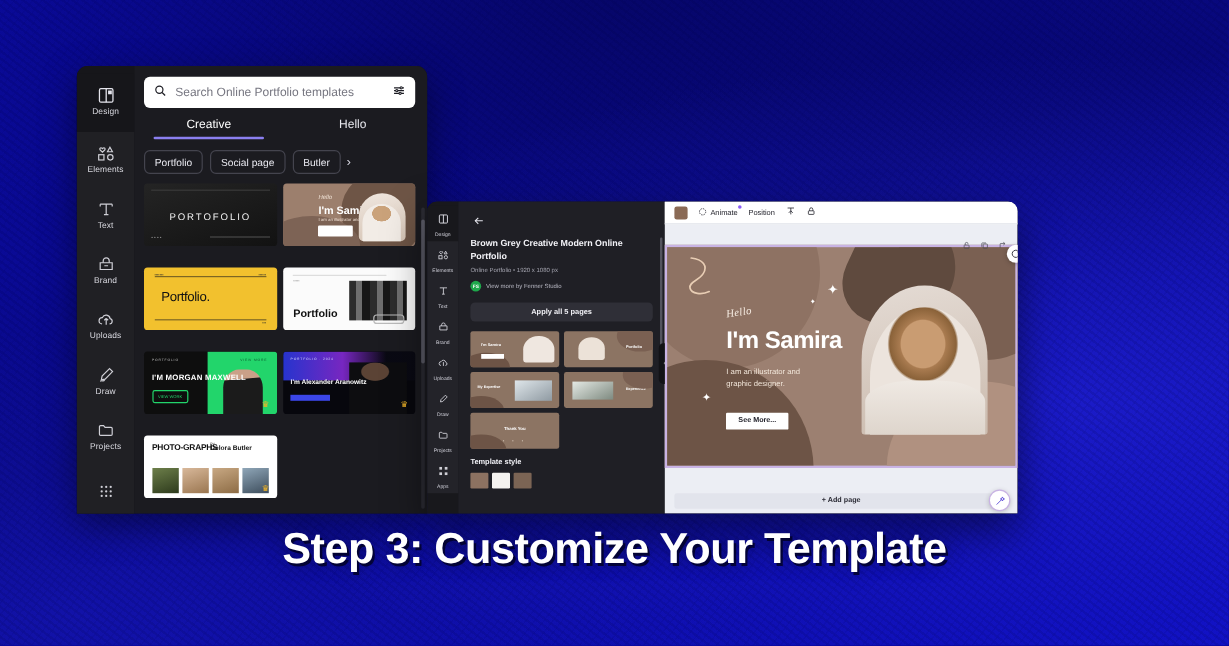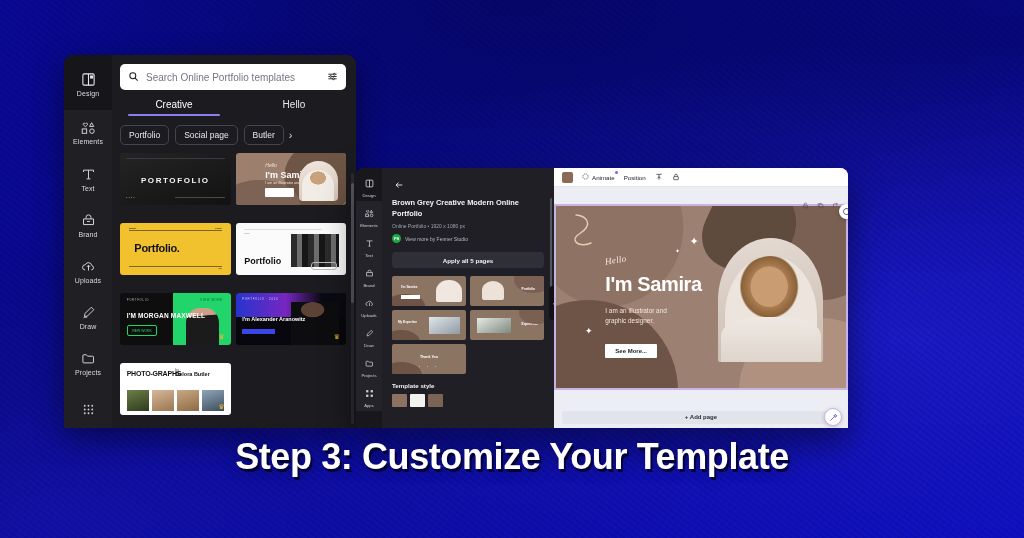--- a/index.html
+++ b/index.html
@@ -54,21 +54,21 @@
   .thumb{height:52px;border-radius:3px;overflow:hidden;position:relative;cursor:pointer;
     background:#222;}
   .scrolltrack{position:absolute;right:2px;top:118px;bottom:4px;width:3px;
     background:#2c2c34;border-radius:2px;}
   .scrollthumb{position:absolute;right:2px;top:128px;width:3px;height:120px;
     background:#5c5c68;border-radius:2px;}
 
   
   .t-dark{background:linear-gradient(160deg,#242424,#121212);}
   .t-dark .cap{position:absolute;left:0;right:0;top:44%;text-align:center;color:#f3f3f3;
-    font-size:8px;font-weight:700;letter-spacing:1.6px;}
+    font-size:8px;font-weight:400;letter-spacing:1.6px;}
   .t-dark .topline{position:absolute;left:6px;right:6px;top:5px;height:1px;background:#3a3a3a;}
   .t-dark .dots{position:absolute;left:6px;bottom:5px;font-size:4px;color:#888;letter-spacing:1px;}
   .t-dark .botline{position:absolute;right:6px;bottom:7px;width:45%;height:1px;background:#4a4a4a;}
 
   .t-samira{background:#9c7f6d;}
   .t-samira .blobA{position:absolute;right:-6%;top:-18%;width:62%;height:130%;
     background:#6e5546;border-radius:50% 40% 45% 55%;transform:rotate(14deg);}
   .t-samira .blobB{position:absolute;left:-14%;bottom:-44%;width:72%;height:92%;
     background:#7d6355;border-radius:50%;}
   .t-samira .hi{position:absolute;left:27%;top:18%;color:#f0e2d6;font-size:5px;font-style:italic;}
@@ -76,21 +76,21 @@
   .t-samira .sub{position:absolute;left:27%;top:53%;color:#efe0d4;font-size:3.6px;line-height:1.5;}
   .t-samira .btn{position:absolute;left:27%;bottom:16%;background:#fff;width:26%;height:9px;
     border-radius:1px;}
   .t-samira .arch{position:absolute;right:7%;top:16%;width:36%;height:76%;
     background:linear-gradient(170deg,#efe6de,#d6c5b6);border-radius:50% 50% 4px 4px;overflow:hidden;}
   .t-samira .arch:after{content:"";position:absolute;left:10%;top:22%;width:80%;height:80%;
     background:radial-gradient(60% 50% at 50% 25%,#caa27a 0 40%,#f2ece6 42%);
     border-radius:50% 50% 0 0;}
 
   .t-yellow{background:#f2c12e;}
-  .t-yellow .cap{position:absolute;left:13%;top:36%;color:#121212;font-size:11px;font-weight:700;
+  .t-yellow .cap{position:absolute;left:13%;top:36%;color:#121212;font-size:11px;font-weight:400;
     letter-spacing:-.3px;}
   .t-yellow .ln{position:absolute;height:1px;background:#1c1c1c;opacity:.55;}
   .t-yellow .tiny{position:absolute;font-size:3px;color:#2a2a2a;}
 
   .t-white{background:#fbfbfb;}
   .t-white .cap{position:absolute;left:8%;bottom:18%;color:#111;font-size:9px;font-weight:700;}
   .t-white .img{position:absolute;right:6%;top:22%;width:44%;height:62%;
     background:repeating-linear-gradient(90deg,#2c2c2c 0 6px,#6e6e6e 6px 11px,#171717 11px 17px);}
   .t-white .bar{position:absolute;left:8%;top:12%;width:70%;height:1px;background:#ddd;}
   .t-white .pill{position:absolute;right:8%;bottom:10%;width:22%;height:6px;

